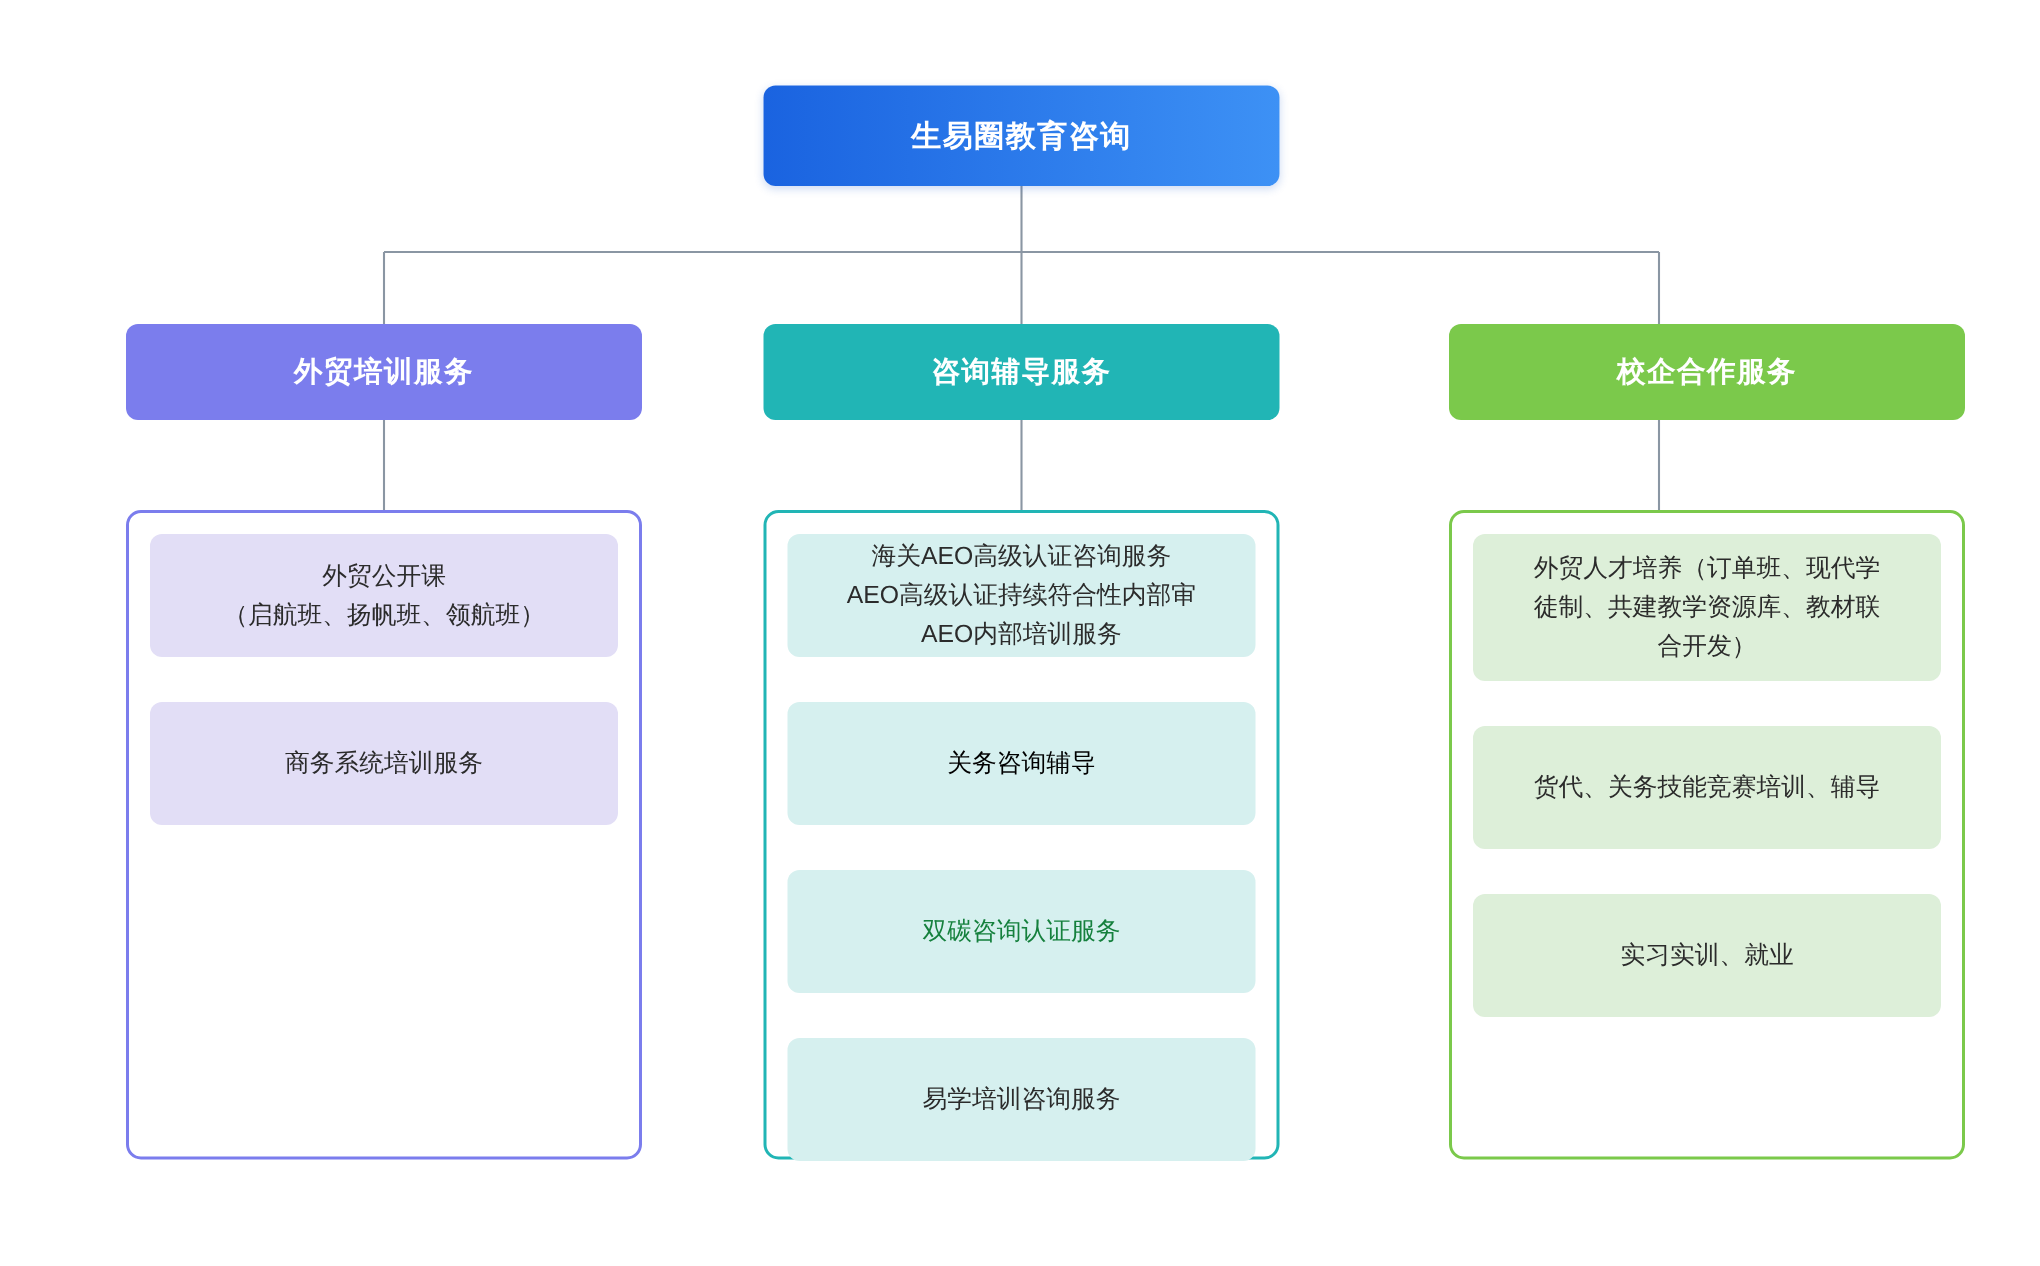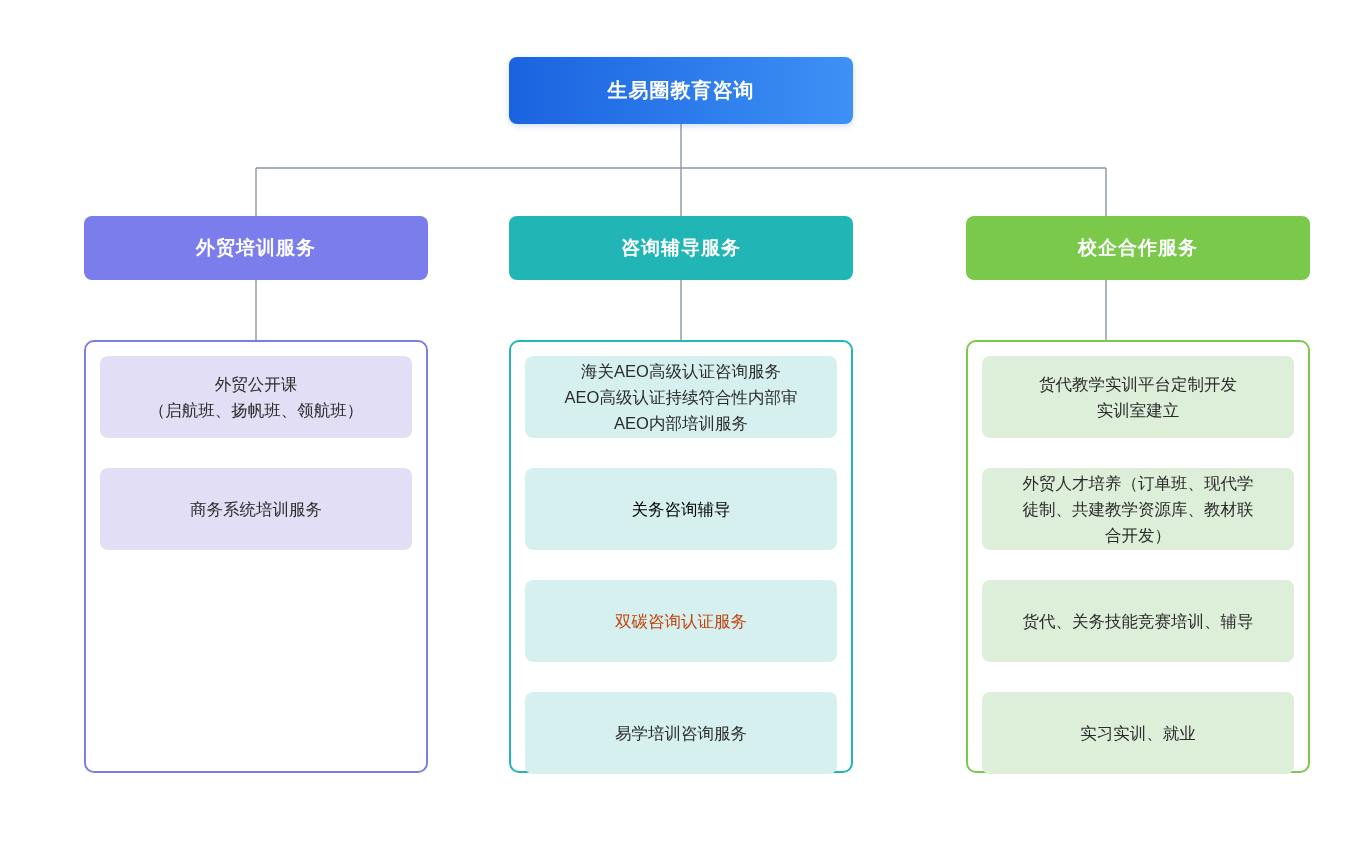--- a/index.html
+++ b/index.html
@@ -159,32 +159,30 @@
 
     <div class="column col-1">
       <div class="category-header" style="background: rgb(33, 181, 181);">
         <span class="category-header-label">咨询辅导服务</span>
       </div>
       <div class="items-container" style="border-color: rgb(33, 181, 181);">
         <div class="item-chip" style="background: rgb(214, 240, 239); color: rgb(43, 43, 43);">海关AEO高级认证咨询服务
 AEO高级认证持续符合性内部审
 AEO内部培训服务</div>
         <div class="item-chip" style="background: rgb(214, 240, 239); color: #000000;">关务咨询辅导</div>
-        <div class="item-chip" style="background: rgb(214, 240, 239); color: #c2410c;">双碳咨询认证服务</div>
+        <div class="item-chip" style="background: rgb(214, 240, 239); color: #15803d;">双碳咨询认证服务</div>
         <div class="item-chip" style="background: rgb(214, 240, 239); color: rgb(43, 43, 43);">易学培训咨询服务</div>
       </div>
     </div>
 
     <div class="column col-2">
       <div class="category-header" style="background: rgb(123, 201, 75);">
         <span class="category-header-label">校企合作服务</span>
       </div>
       <div class="items-container" style="border-color: rgb(123, 201, 75);">
-        <div class="item-chip" style="background: rgb(221, 239, 217); color: rgb(43, 43, 43);">货代教学实训平台定制开发
-实训室建立</div>
         <div class="item-chip" style="background: rgb(221, 239, 217); color: rgb(43, 43, 43);">外贸人才培养（订单班、现代学
 徒制、共建教学资源库、教材联
 合开发）</div>
         <div class="item-chip" style="background: rgb(221, 239, 217); color: rgb(43, 43, 43);">货代、关务技能竞赛培训、辅导</div>
         <div class="item-chip" style="background: rgb(221, 239, 217); color: rgb(43, 43, 43);">实习实训、就业</div>
       </div>
     </div>
 
   </div>
 </div>

